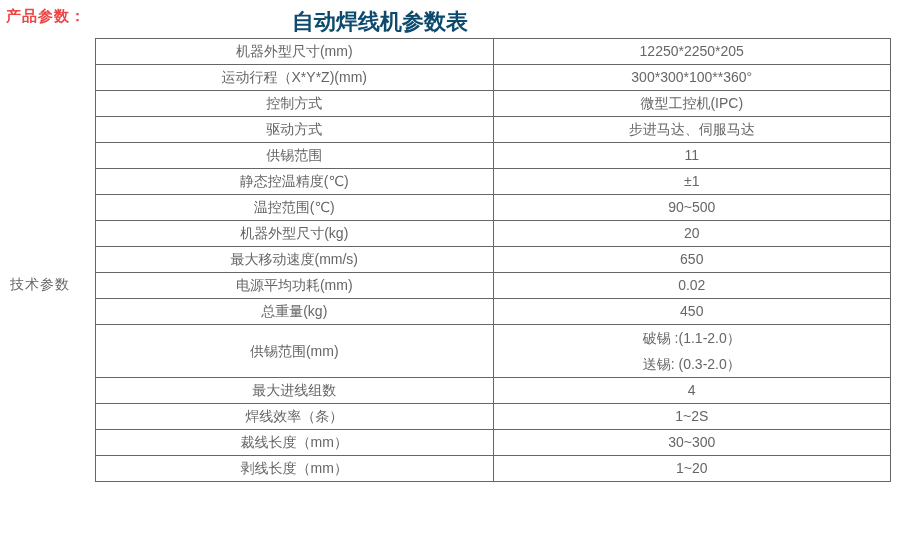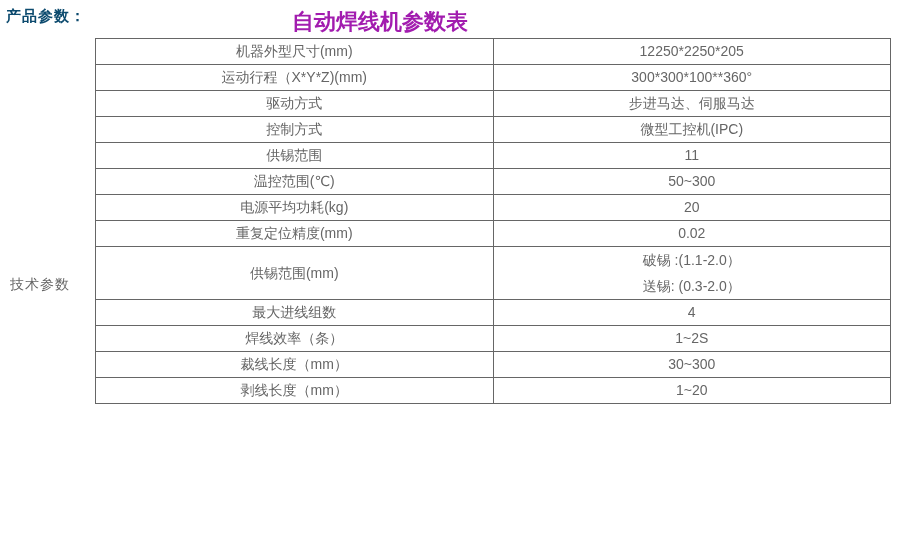--- a/index.html
+++ b/index.html
@@ -11,31 +11,31 @@
     position: relative;
     overflow: hidden;
     font-family: "Liberation Sans", "DejaVu Sans", sans-serif;
   }
   .section-label {
     position: absolute;
     left: 6px;
     top: 7px;
     font-size: 15px;
     font-weight: bold;
-    color: #0c4a6e;
+    color: #ef4444;
     letter-spacing: 1px;
     white-space: nowrap;
   }
   .table-title {
     position: absolute;
     left: 292px;
     top: 7px;
     font-size: 22px;
     font-weight: bold;
-    color: #a21caf;
+    color: #0c4a6e;
     white-space: nowrap;
   }
   .side-label {
     position: absolute;
     left: 10px;
     top: 276px;
     font-size: 14px;
     color: #666666;
     letter-spacing: 1px;
     white-space: nowrap;
@@ -79,42 +79,54 @@
     <tbody id="table-body">
         <tr>
           <td>机器外型尺寸(mm)</td>
           <td>12250*2250*205</td>
         </tr>
         <tr>
           <td>运动行程（X*Y*Z)(mm)</td>
           <td>300*300*100**360°</td>
         </tr>
         <tr>
+          <td>控制方式</td>
+          <td>微型工控机(IPC)</td>
+        </tr>
+        <tr>
           <td>驱动方式</td>
           <td>步进马达、伺服马达</td>
-        </tr>
-        <tr>
-          <td>控制方式</td>
-          <td>微型工控机(IPC)</td>
         </tr>
         <tr>
           <td>供锡范围</td>
           <td>11</td>
         </tr>
         <tr>
-          <td>温控范围(℃)</td>
-          <td>50~300</td>
+          <td>静态控温精度(℃)</td>
+          <td>±1</td>
         </tr>
         <tr>
-          <td>电源平均功耗(kg)</td>
+          <td>温控范围(℃)</td>
+          <td>90~500</td>
+        </tr>
+        <tr>
+          <td>机器外型尺寸(kg)</td>
           <td>20</td>
         </tr>
         <tr>
-          <td>重复定位精度(mm)</td>
+          <td>最大移动速度(mm/s)</td>
+          <td>650</td>
+        </tr>
+        <tr>
+          <td>电源平均功耗(mm)</td>
           <td>0.02</td>
+        </tr>
+        <tr>
+          <td>总重量(kg)</td>
+          <td>450</td>
         </tr>
         <tr>
           <td>供锡范围(mm)</td>
           <td>
             <div class="value-line">破锡 :(1.1-2.0）</div>
             <div class="value-line">送锡: (0.3-2.0）</div>
           </td>
         </tr>
         <tr>
           <td>最大进线组数</td>

